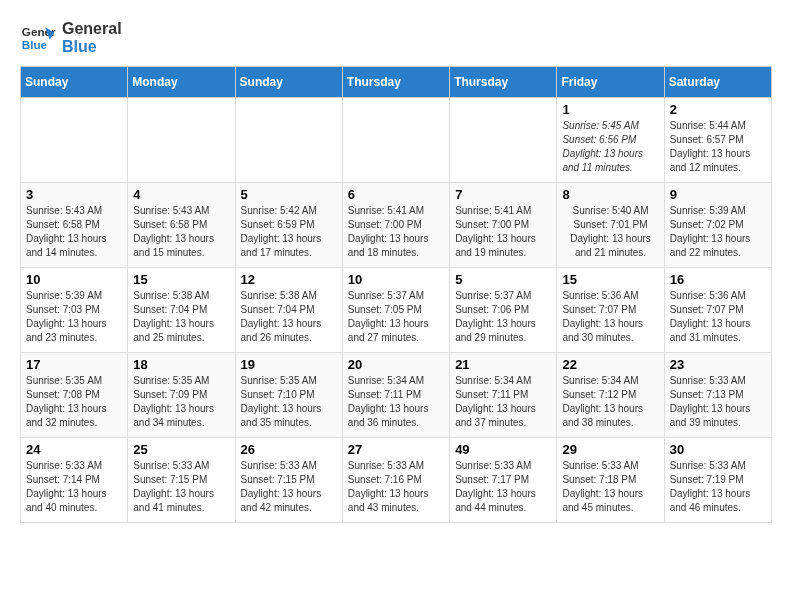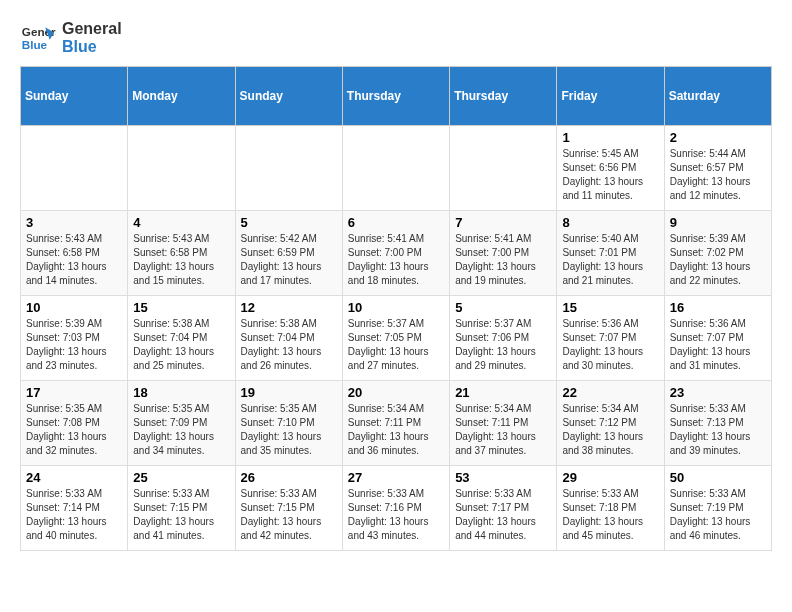--- a/index.html
+++ b/index.html
@@ -38,21 +38,21 @@
       color: #555;
     }
     table {
       width: 100%;
       border-collapse: collapse;
       font-size: 11px;
     }
     thead tr th {
       background-color: #2a7dc9;
       color: white;
-      padding: 22px 4px;
+      padding: 8px 4px;
       text-align: left;
       font-size: 12px;
       font-weight: bold;
       border: 1px solid #ccc;
     }
     tbody tr td {
       vertical-align: top;
       padding: 4px 5px;
       border: 1px solid #ddd;
       min-height: 80px;
@@ -112,21 +112,21 @@
   </thead>
   <tbody id="calendar-body">
   <tr>
         <td class="empty-cell"></td>
         <td class="empty-cell"></td>
         <td class="empty-cell"></td>
         <td class="empty-cell"></td>
         <td class="empty-cell"></td>
         <td>
           <div class="day-number">1</div>
-          <div class="day-info" style="white-space: pre-line;">Sunrise: 5:45 AM
+          <div class="day-info" style="white-space: pre-line; font-style: italic;">Sunrise: 5:45 AM
 Sunset: 6:56 PM
 Daylight: 13 hours and 11 minutes.</div>
         </td>
         <td>
           <div class="day-number">2</div>
           <div class="day-info" style="white-space: pre-line;">Sunrise: 5:44 AM
 Sunset: 6:57 PM
 Daylight: 13 hours and 12 minutes.</div>
         </td>
       </tr>
@@ -156,21 +156,21 @@
 Daylight: 13 hours and 18 minutes.</div>
         </td>
         <td>
           <div class="day-number">7</div>
           <div class="day-info" style="white-space: pre-line;">Sunrise: 5:41 AM
 Sunset: 7:00 PM
 Daylight: 13 hours and 19 minutes.</div>
         </td>
         <td>
           <div class="day-number">8</div>
-          <div class="day-info" style="white-space: pre-line;">Sunrise: 5:40 AM
+          <div class="day-info" style="white-space: pre-line; text-align: center;">Sunrise: 5:40 AM
 Sunset: 7:01 PM
 Daylight: 13 hours and 21 minutes.</div>
         </td>
         <td>
           <div class="day-number">9</div>
           <div class="day-info" style="white-space: pre-line;">Sunrise: 5:39 AM
 Sunset: 7:02 PM
 Daylight: 13 hours and 22 minutes.</div>
         </td>
       </tr>
@@ -281,32 +281,32 @@
 Sunset: 7:15 PM
 Daylight: 13 hours and 42 minutes.</div>
         </td>
         <td>
           <div class="day-number">27</div>
           <div class="day-info" style="white-space: pre-line;">Sunrise: 5:33 AM
 Sunset: 7:16 PM
 Daylight: 13 hours and 43 minutes.</div>
         </td>
         <td>
-          <div class="day-number">53</div>
+          <div class="day-number">49</div>
           <div class="day-info" style="white-space: pre-line;">Sunrise: 5:33 AM
 Sunset: 7:17 PM
 Daylight: 13 hours and 44 minutes.</div>
         </td>
         <td>
           <div class="day-number">29</div>
           <div class="day-info" style="white-space: pre-line;">Sunrise: 5:33 AM
 Sunset: 7:18 PM
 Daylight: 13 hours and 45 minutes.</div>
         </td>
         <td>
-          <div class="day-number">50</div>
+          <div class="day-number">30</div>
           <div class="day-info" style="white-space: pre-line;">Sunrise: 5:33 AM
 Sunset: 7:19 PM
 Daylight: 13 hours and 46 minutes.</div>
         </td>
       </tr>
     </tbody>
 </table>
 
 </body></html>

